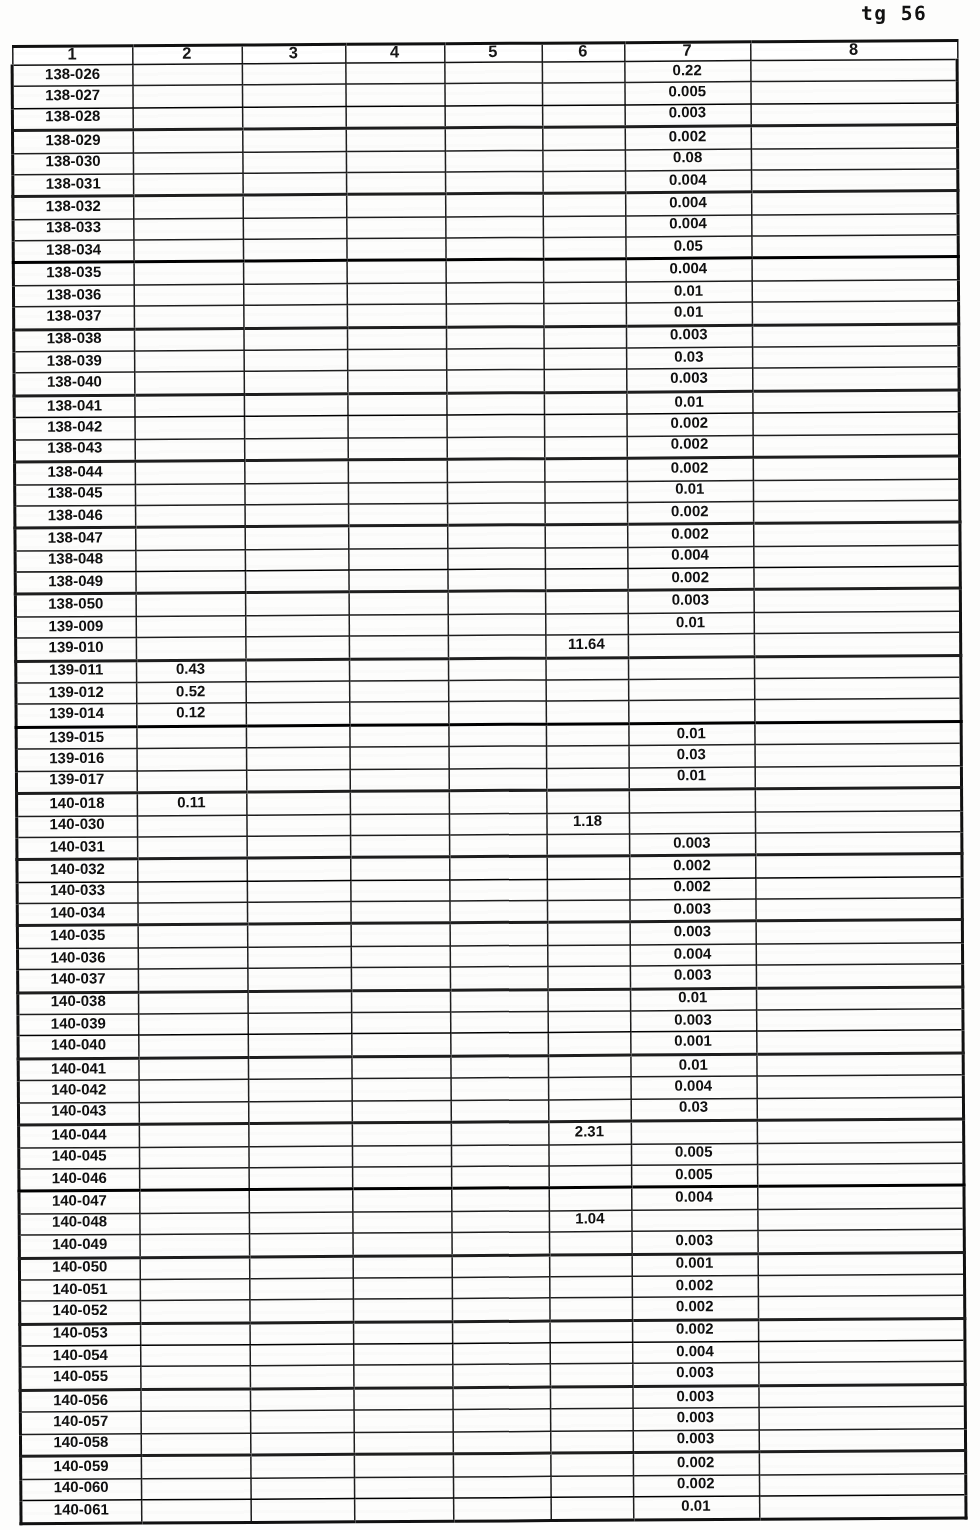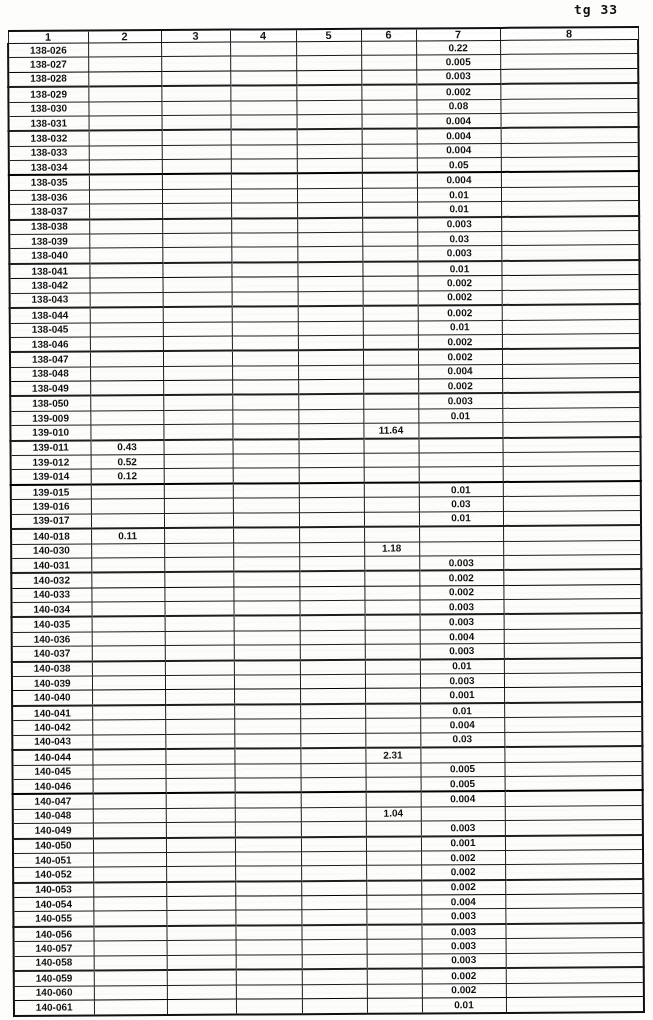--- a/index.html
+++ b/index.html
@@ -93,21 +93,21 @@
     pointer-events: none;
     background:
       repeating-linear-gradient(0deg, rgba(0,0,0,0.012) 0 2px, transparent 2px 7px);
   }
 </style>
 </head>
 <body>
 
 <div class="page">
 
-  <div class="corner-label">tg 33</div>
+  <div class="corner-label">tg 56</div>
 
   <div class="sheet">
     <table class="data-grid">
       <colgroup>
         <col class="c1">
           <col class="c2">
           <col class="c3">
           <col class="c4">
         <col class="c5">
           <col class="c6">

